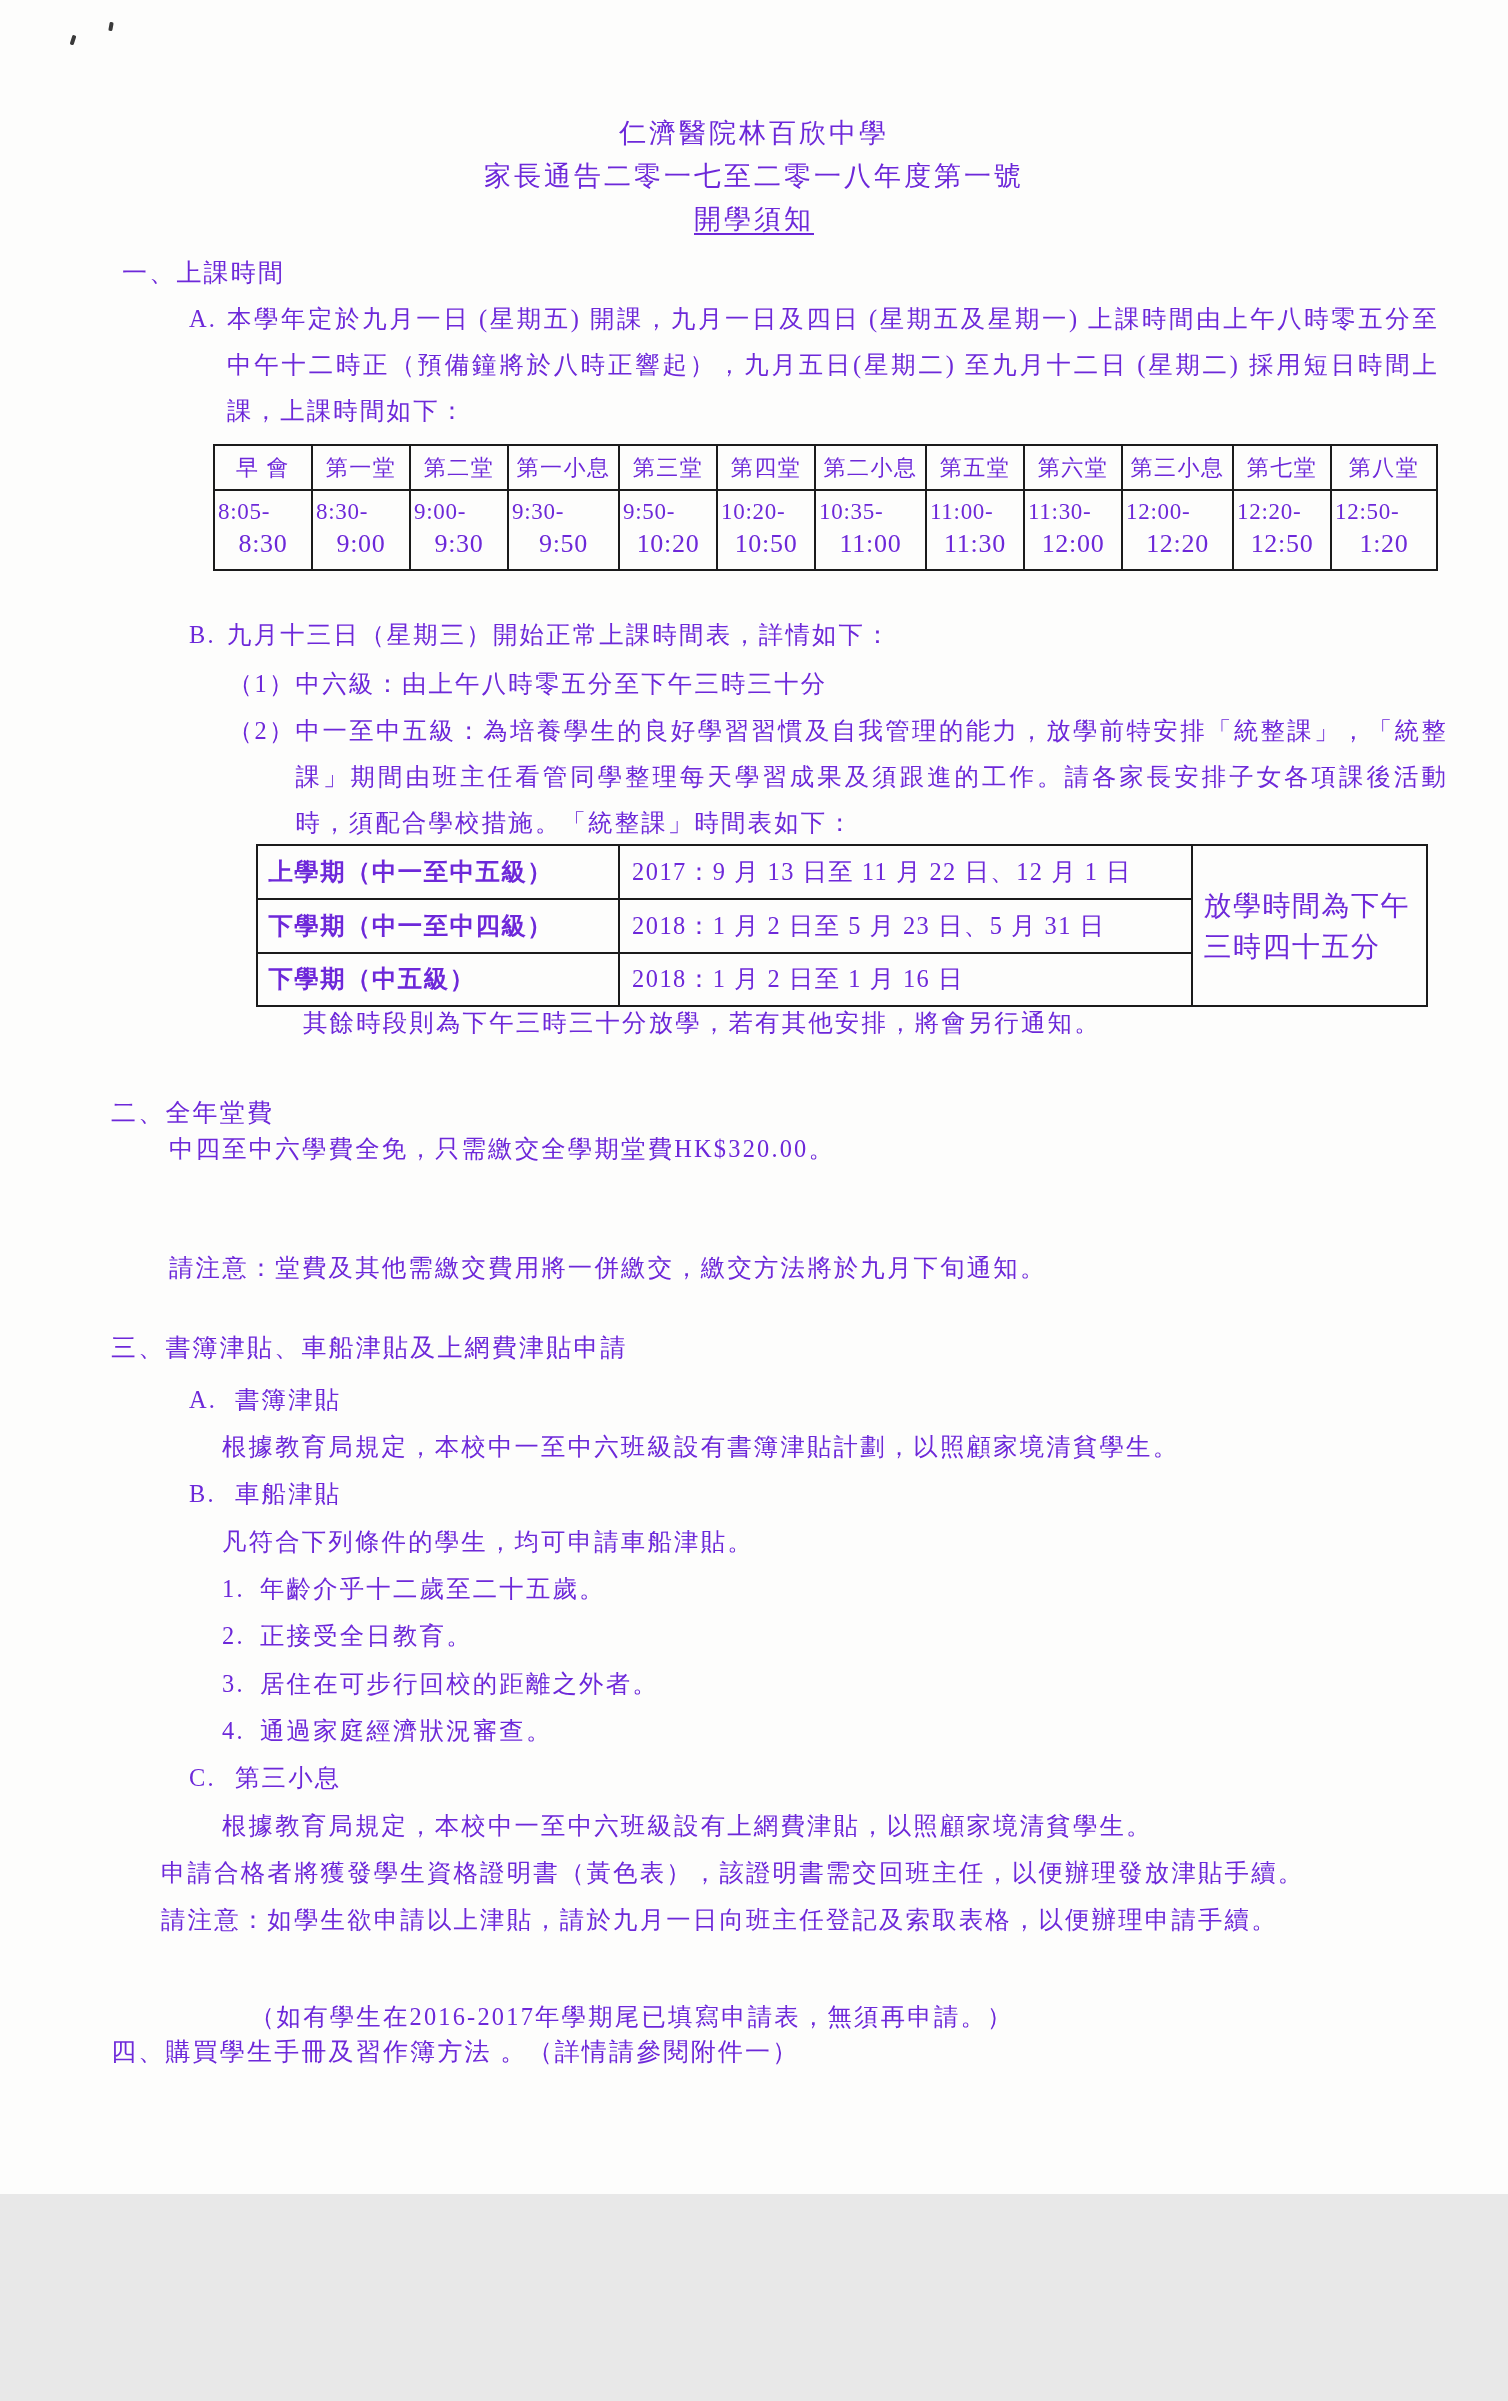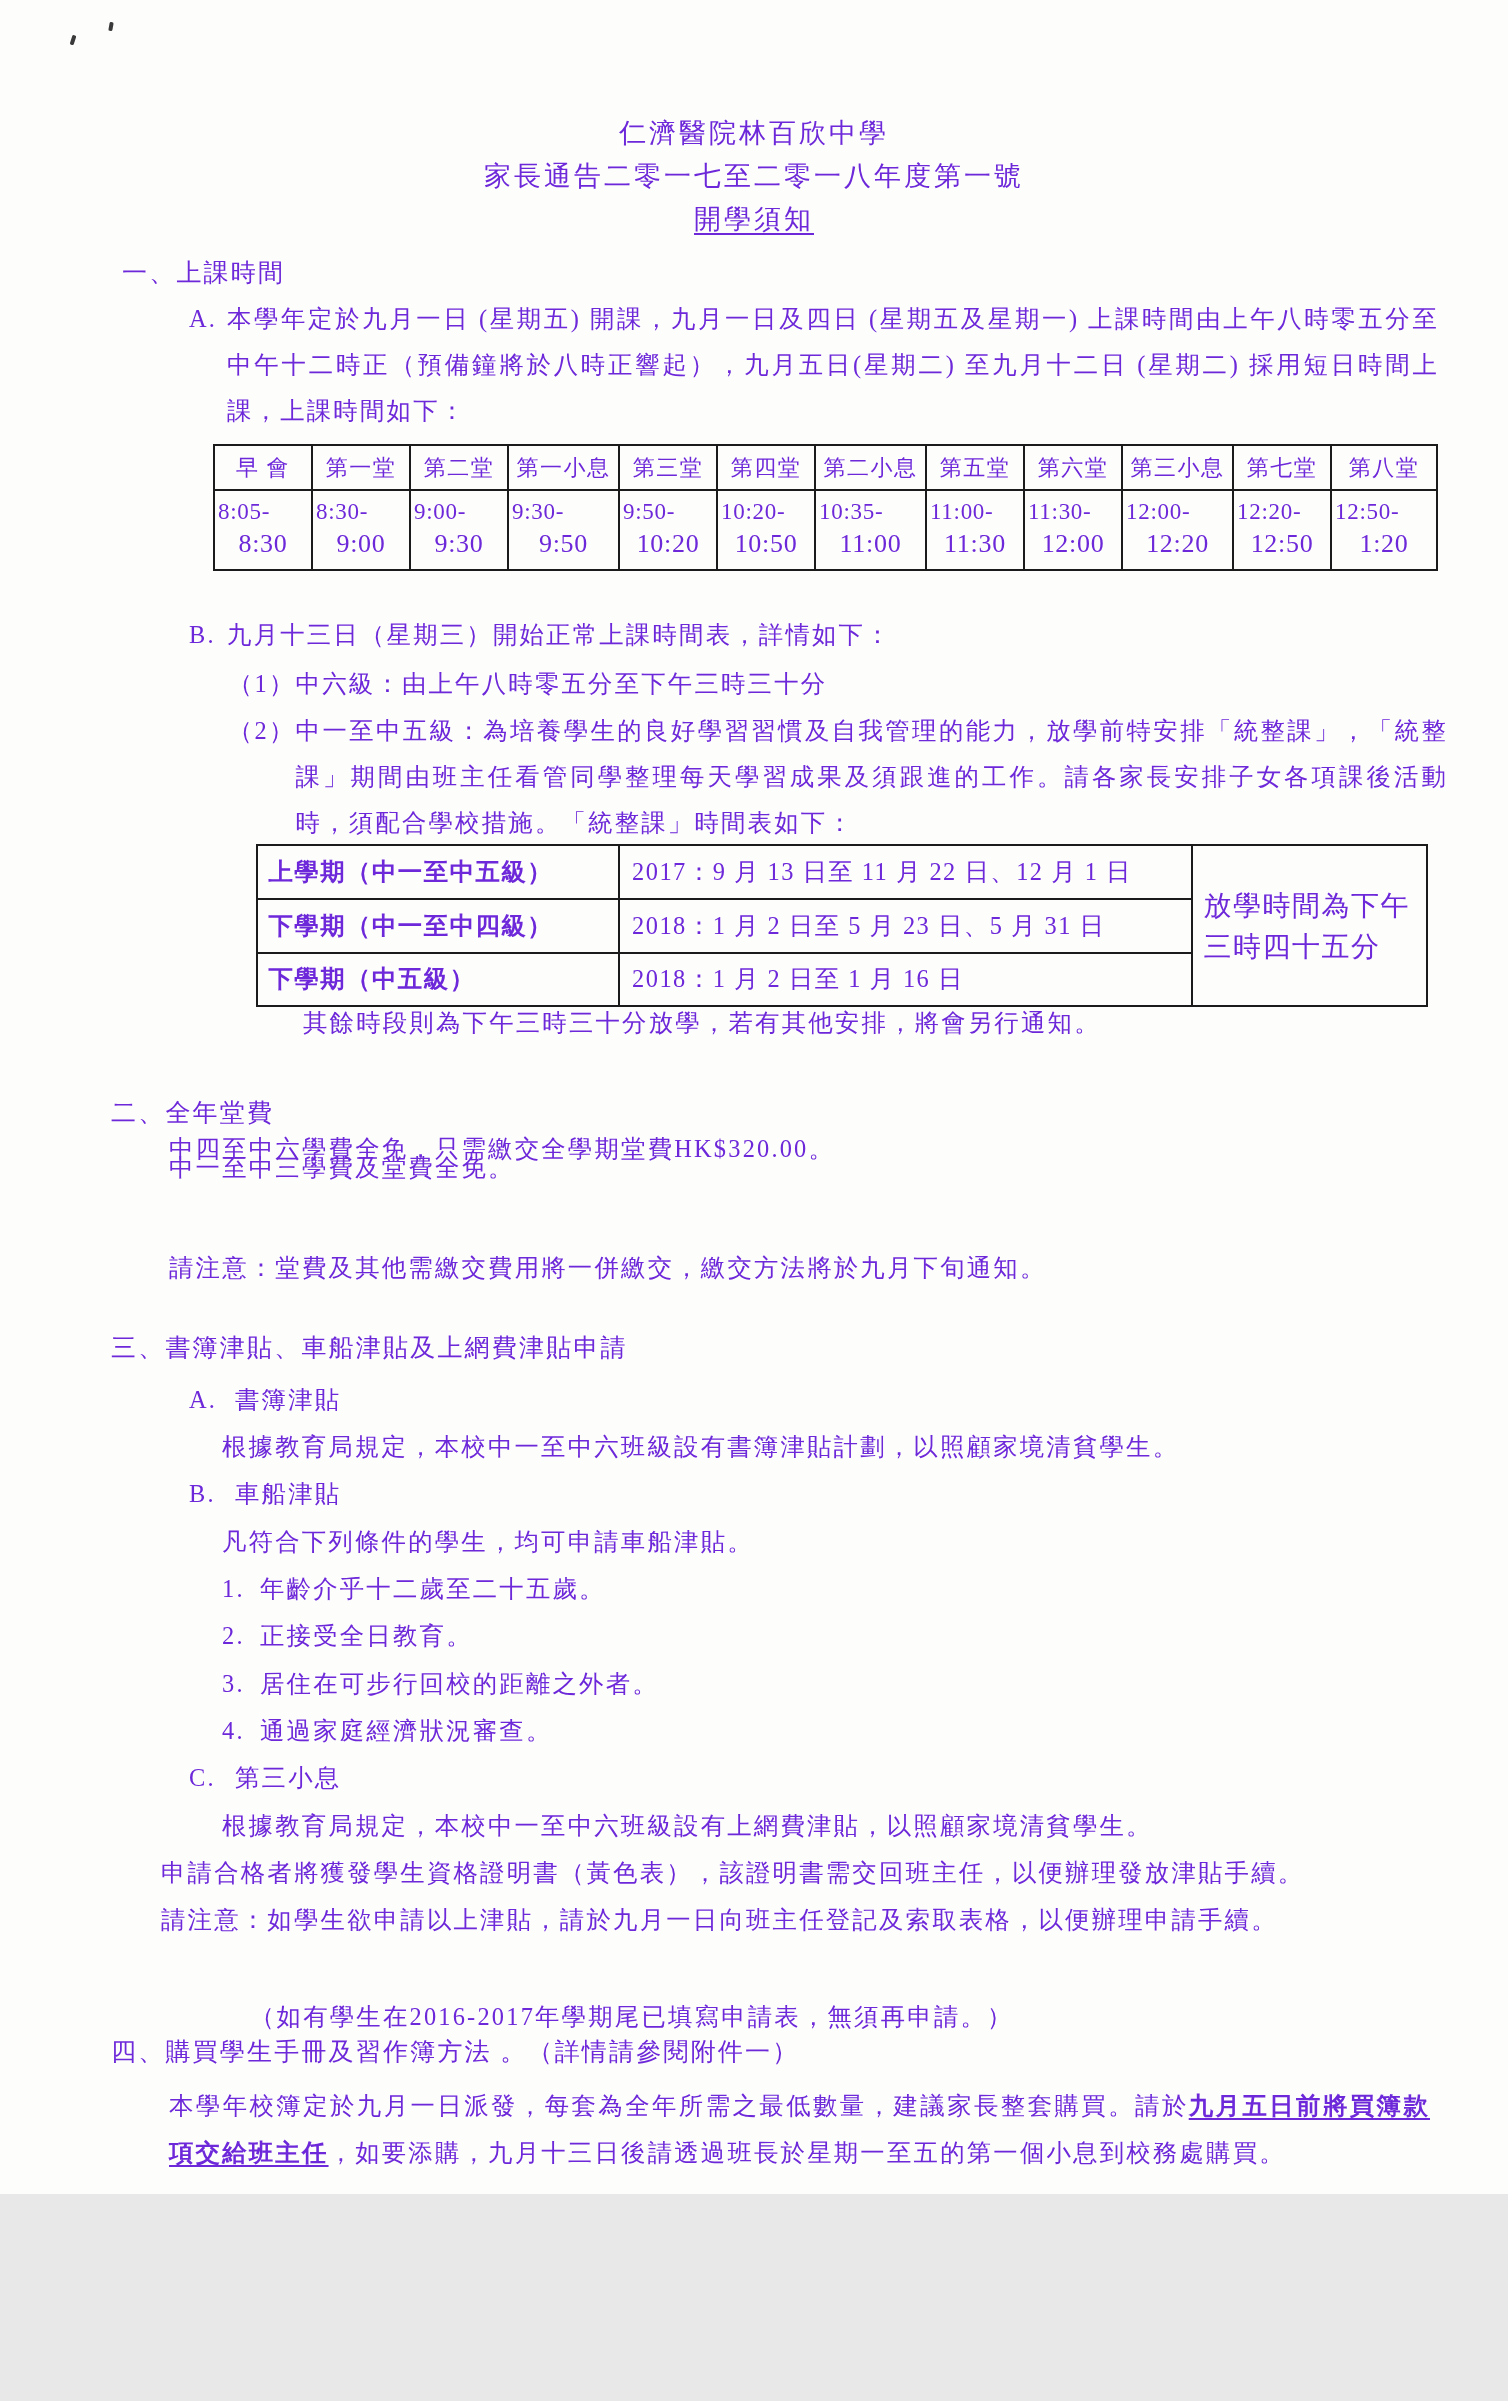--- a/index.html
+++ b/index.html
@@ -208,21 +208,20 @@
     <tr>
       <td class="lab">下學期（中五級）</td>
       <td class="val">2018：1 月 2 日至 1 月 16 日</td>
     </tr>
   </tbody>
     </table>
 
   <div class="abs body-text" style="left:259px;top:1000px;margin-left:44px;">其餘時段則為下午三時三十分放學，若有其他安排，將會另行通知。</div>
 
   <div class="abs h1" style="left:111px;top:1096px;">二、全年堂費</div>
-  <div class="abs body-text" style="left:169px;top:1145px;">中一至中三學費及堂費全免。</div>
   <div class="abs body-text" style="left:169px;top:1126px;">中四至中六學費全免，只需繳交全學期堂費HK$320.00。</div>
   <div class="abs body-text" style="left:169px;top:1245px;">請注意：堂費及其他需繳交費用將一併繳交，繳交方法將於九月下旬通知。</div>
 
   <div class="abs h1" style="left:111px;top:1331px;">三、書簿津貼、車船津貼及上網費津貼申請</div>
 
   <div class="abs row body-text" style="left:189px;top:1377px;">
     <span class="marker" style="width:46px;">A.</span>
     <span>書簿津貼</span>
   </div>
   <div class="abs body-text" style="left:222px;top:1424px;">根據教育局規定，本校中一至中六班級設有書簿津貼計劃，以照顧家境清貧學生。</div>
@@ -254,19 +253,18 @@
     <span class="marker" style="width:46px;">C.</span>
     <span>第三小息</span>
   </div>
   <div class="abs body-text" style="left:222px;top:1803px;">根據教育局規定，本校中一至中六班級設有上網費津貼，以照顧家境清貧學生。</div>
 
   <div class="abs body-text" style="left:161px;top:1850px;">申請合格者將獲發學生資格證明書（黃色表），該證明書需交回班主任，以便辦理發放津貼手續。</div>
   <div class="abs body-text" style="left:161px;top:1897px;">請注意：如學生欲申請以上津貼，請於九月一日向班主任登記及索取表格，以便辦理申請手續。</div>
   <div class="abs body-text" style="left:250px;top:1994px;">（如有學生在2016-2017年學期尾已填寫申請表，無須再申請。）</div>
 
   <div class="abs h1" style="left:111px;top:2035px;">四、購買學生手冊及習作簿方法 。（詳情請參閱附件一）</div>
-  <div class="abs body-text" style="left:169px;top:2082px;width:1261px;text-align:justify;line-height:47px;"><span>本學年校簿定於九月一日派發，每套為全年所需之最低數量，建議家長整套購買。請於</span><span class="ul-bold">九月五日前將買簿款項交給班主任</span><span>，如要添購，九月十三日後請透過班長於星期一至五的第一個小息到校務處購買。</span></div>
 
   <div class="abs ref" style="right:102px;top:2298px;">(REF: P:\C17\I01_010917)</div>
   <div class="abs" style="right:112px;top:2360px;font-size:24px;">1</div>
 
 </div>
 
 
 </body></html>

